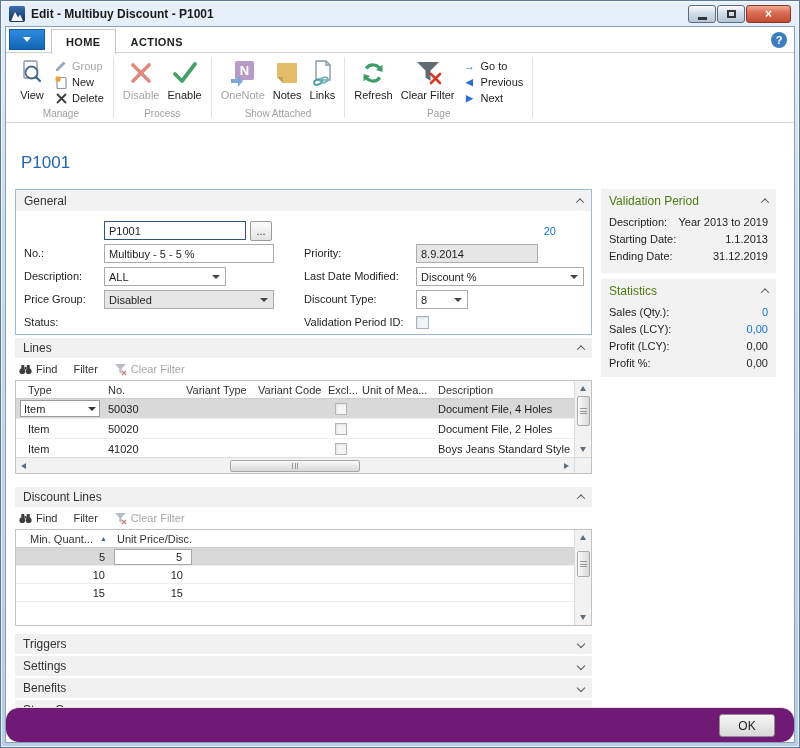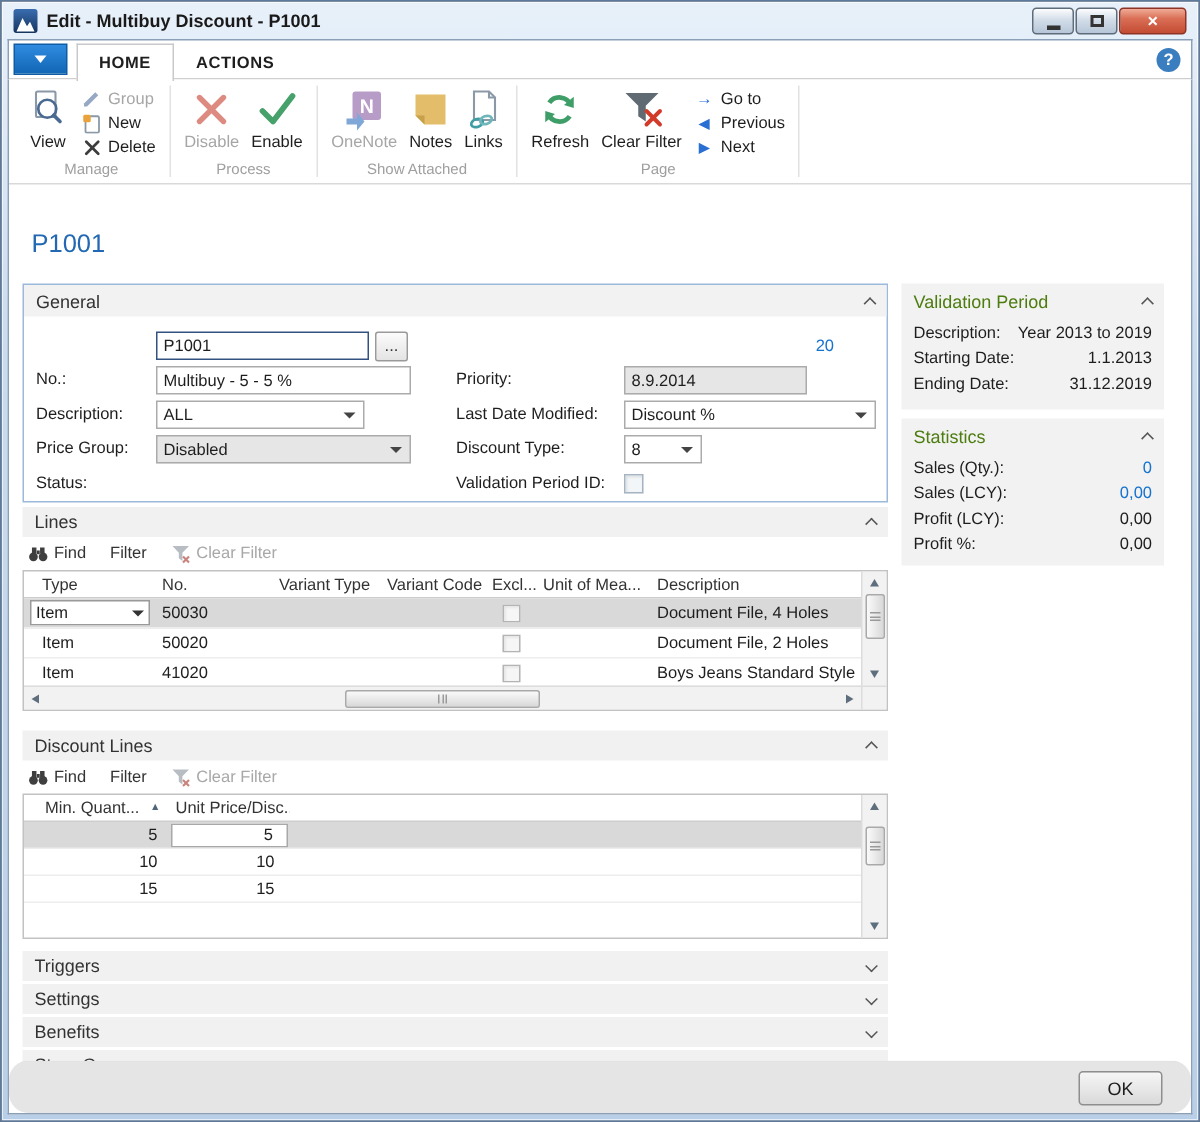--- a/index.html
+++ b/index.html
@@ -122,21 +122,21 @@
   .colbar{position:absolute; left:9px; width:577px; height:20px; background:#f1f1f1; display:flex; align-items:center; justify-content:space-between; padding:0 8px; font-size:12px; color:#333; cursor:pointer;}
 
   
   .factbox{position:absolute; left:595px; width:175px; background:#f2f2f2;}
   .fbheader{height:24px; display:flex; align-items:center; justify-content:space-between; padding:0 8px; font-size:12px; color:#4d7c0f; cursor:pointer;}
   .fbrow{display:flex; align-items:center; justify-content:space-between; padding:0 8px; height:17px; font-size:11px; color:#1e1e1e;}
   .fbrow .val{color:#1e1e1e;}
   .fbrow .val.blue{color:#1673ce;}
 
   
-  .footer{position:absolute; left:0; right:0; bottom:0; height:35px; border-top:1px solid #e3e3e3; background:#e5e5e5;border-radius:13px;}
+  .footer{position:absolute; left:0; right:0; bottom:0; height:35px; border-top:1px solid #e3e3e3; background:#701a75;border-radius:13px;}
   .okbtn{position:absolute; right:19px; top:6px; width:56px; height:23px; border:1px solid #8e8e8e; border-radius:3px; background:linear-gradient(#f6f6f6,#e9e9e9 45%,#d9d9d9); font-size:12px; color:#1e1e1e; display:flex; align-items:center; justify-content:center; cursor:pointer;}
 </style>
 </head>
 <body>
 
 <div id="window">
 
   <div class="titlebar">
     <div class="nav-logo">
       <svg width="14" height="13" viewBox="0 0 14 13">
@@ -334,21 +334,21 @@
           <span class="flabel">No.:</span>
           <div class="tinput focused" style="width:142px;">P1001</div>
           <div class="assist">...</div>
         </div>
         <div class="frow">
           <span class="flabel">Description:</span>
           <div class="tinput" style="width:170px;">Multibuy -  5 - 5 %</div>
         </div>
         <div class="frow">
           <span class="flabel">Price Group:</span>
-          <div class="tinput dd" style="width:139px;">
+          <div class="tinput dd" style="width:122px;">
               <span>ALL</span>
               <span class="ddcaret"></span>
             </div>
         </div>
         <div class="frow">
           <span class="flabel">Status:</span>
           <div class="tinput dd dis" style="width:170px;">
               <span>Disabled</span>
               <span class="ddcaret"></span>
             </div>

